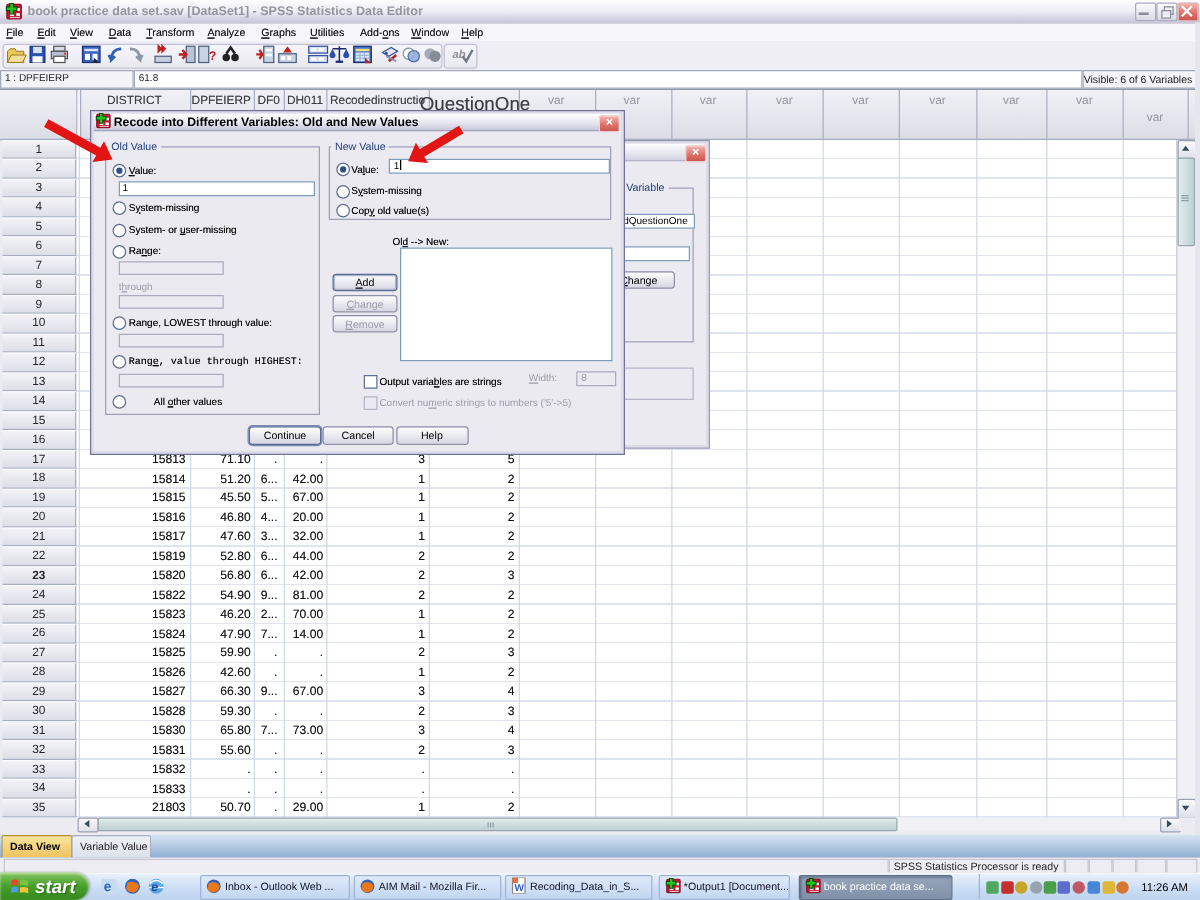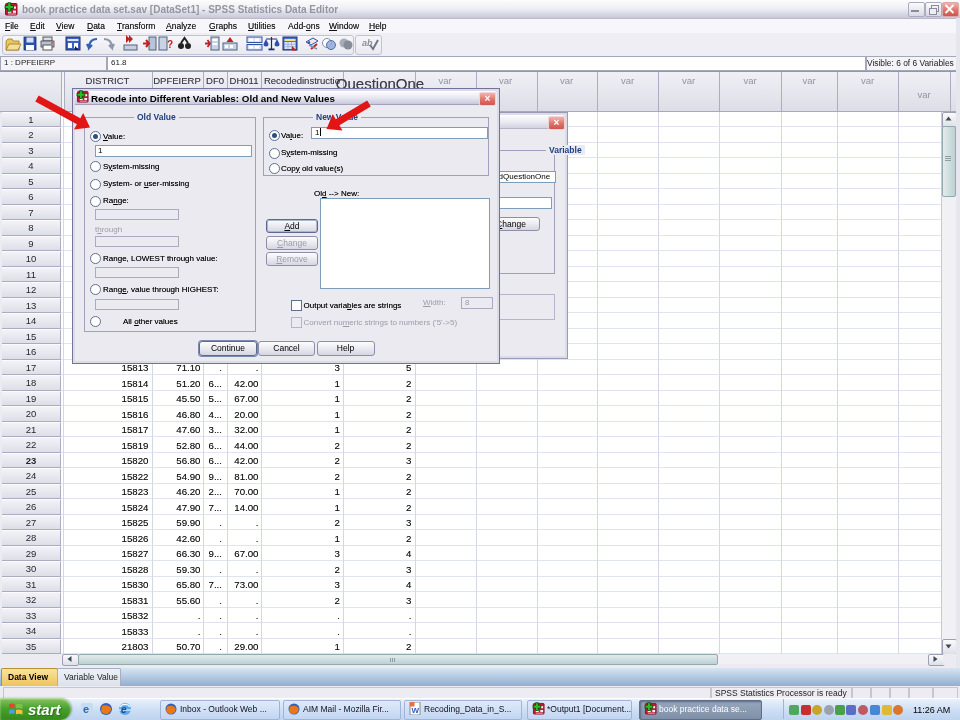--- a/index.html
+++ b/index.html
@@ -12,21 +12,21 @@
 .varlab{position:absolute;font-size:9.5px;color:#9295A0;white-space:nowrap;}
 .rowhdr{position:absolute;left:2px;width:58px;background:linear-gradient(#F2F2F7,#DEDEE8);
  border-bottom:1px solid #A8AEC0;border-top:1px solid #FBFBFD;border-right:1px solid #A9AFC1;
  font-size:9.5px;color:#26262C;text-align:center;}
 .cell{position:absolute;font-size:9.7px;color:#111;text-align:right;text-shadow:0 0 0.5px rgba(0,0,0,0.45);}
 .dlg{position:absolute;background:#EBEAF1;border:1px solid #73739A;box-shadow:inset 0 0 0 2px #DCDCE9;}
 .xbtn{position:absolute;width:15px;height:12px;border:1px solid #EED6D2;border-radius:2px;
  background:linear-gradient(#F4B3AC,#DD736B 55%,#CE564E);color:#fff;font-size:10px;font-weight:bold;
  text-align:center;line-height:11px;}
 .grp{position:absolute;border:1px solid #A0A0BA;}
-.grplab{position:absolute;font-size:8.5px;font-weight:bold;color:#1F3F7F;background:#EBEAF1;padding:0 3px;white-space:nowrap;margin-left:48px;}
+.grplab{position:absolute;font-size:8.5px;font-weight:normal;color:#1F3F7F;background:#EBEAF1;padding:0 3px;white-space:nowrap;}
 .radio{position:absolute;width:9px;height:9px;border:1px solid #5F6F8F;border-radius:50%;background:#fff;}
 .radio.sel::after{content:"";position:absolute;left:2px;top:2px;width:5px;height:5px;border-radius:50%;background:#2D4F86;}
 .rlab{position:absolute;font-size:8px;color:#000;white-space:nowrap;text-shadow:0 0 0.5px rgba(0,0,0,0.55);}
 .dlab{position:absolute;font-size:8px;color:#9C9CA8;white-space:nowrap;}
 .field{position:absolute;background:#fff;border:1px solid #7F9DB9;font-size:8px;color:#000;}
 .dfield{position:absolute;background:#EBEAF1;border:1px solid #ABABC0;}
 .btn{position:absolute;background:linear-gradient(#FDFDFE,#E6E6EE 60%,#D6D6E2);
  border:1px solid #8E8EA8;border-radius:3px;font-size:8.5px;color:#000;text-align:center;}
 .btn.dis{color:#9C9CA8;}
 .chk{position:absolute;width:9px;height:9px;border:1px solid #5F6F8F;background:#fff;}
@@ -433,21 +433,21 @@
 <div class="rlab" style="left:103px;top:179px;">System- or <u>u</u>ser-missing</div>
 <div class="radio" style="left:90px;top:195.5px;"></div>
 <div class="rlab" style="left:103px;top:196px;">Ra<u>n</u>ge:</div>
 <div class="dfield" style="left:95px;top:209px;width:82px;height:9px;"></div>
 <div class="dlab" style="left:95px;top:224.5px;">t<u>h</u>rough</div>
 <div class="dfield" style="left:95px;top:236px;width:82px;height:9px;"></div>
 <div class="radio" style="left:90px;top:253px;"></div>
 <div class="rlab" style="left:103px;top:253.5px;">Range, LOWEST through value:</div>
 <div class="dfield" style="left:95px;top:267px;width:82px;height:9px;"></div>
 <div class="radio" style="left:90px;top:284px;"></div>
-<div class="rlab" style="left:103px;top:284.5px;">Rang<u>e</u>, value through HIGHEST:</div>
+<div class="rlab" style="left:103px;top:284.5px;font-family:Liberation Mono, monospace;">Rang<u>e</u>, value through HIGHEST:</div>
 <div class="dfield" style="left:95px;top:299px;width:82px;height:9px;"></div>
 <div class="radio" style="left:90px;top:316px;"></div>
 <div class="rlab" style="left:103px;top:316.5px;margin-left:20px;">All <u>o</u>ther values</div>
 <div class="grp" style="left:263px;top:117px;width:224px;height:57px;"></div>
 <div class="grplab" style="left:265px;top:112px;">New Value</div>
 <div class="radio sel" style="left:269px;top:130px;"></div>
 <div class="rlab" style="left:281px;top:130.5px;">Va<u>l</u>ue:</div>
 <div class="field" style="left:311px;top:127px;width:172px;height:10px;line-height:10px;padding-left:3px;">1<span style="display:inline-block;width:1px;height:8px;background:#000;vertical-align:-1px;margin-left:1px;"></span></div>
 <div class="radio" style="left:269px;top:147.5px;"></div>
 <div class="rlab" style="left:281px;top:148px;">S<u>y</u>stem-missing</div>

